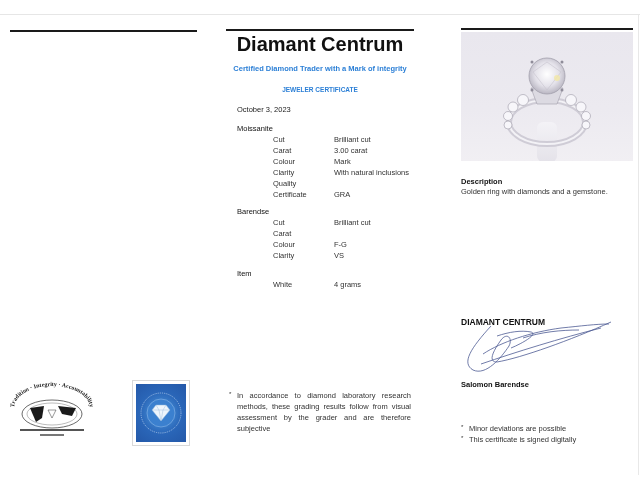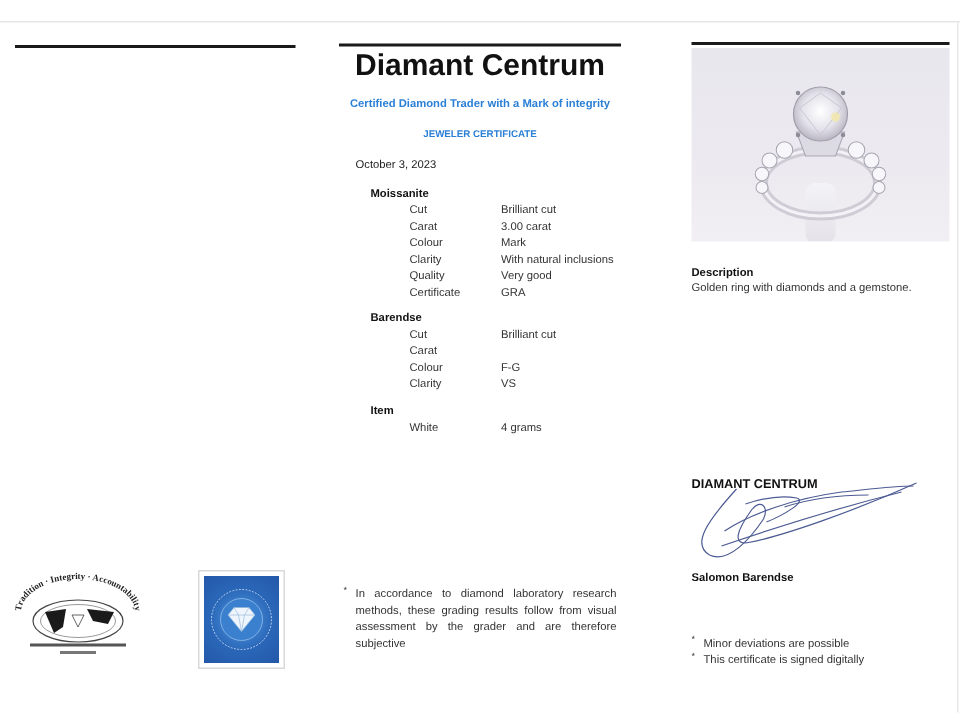--- a/index.html
+++ b/index.html
@@ -18,21 +18,21 @@
   .title { position: absolute; left: 226px; top: 33px; width: 188px; text-align: center;
            font-size: 20px; font-weight: bold; color: #111; letter-spacing: 0px; }
   .subtitle { position: absolute; left: 220px; top: 64px; width: 200px; text-align: center;
               font-size: 7.5px; font-weight: bold; color: #2b7fd6; }
   .cert-label { position: absolute; left: 226px; top: 86px; width: 188px; text-align: center;
                 font-size: 6.5px; font-weight: bold; color: #2b7fd6; }
 
   .date { position: absolute; left: 237px; top: 105px; font-size: 7.5px; color: #222; }
 
   .section { position: absolute; left: 237px; width: 180px; }
-  .section-title { font-size: 7.5px; font-weight: bold; color: #111; height: 11px; line-height: 11px; margin-left: 10px; }
+  .section-title { font-size: 7.5px; font-weight: normal; color: #111; height: 11px; line-height: 11px; }
   .row { display: flex; font-size: 7.5px; height: 11px; line-height: 11px; color: #333; }
   .row .k { width: 61px; margin-left: 36px; }
   .row .v { flex: 1; }
 
   #sec-moissanite { top: 123px; }
   #sec-diamonds { top: 206px; }
   #sec-item { top: 268px; }
 
   .disclaimer { position: absolute; left: 229px; top: 390px; width: 182px; display: flex;
                 font-size: 7.5px; line-height: 11px; color: #333; }
@@ -88,21 +88,20 @@
   <div class="row">
       <span class="k">Colour</span>
       <span class="v">Mark</span>
     </div>
   <div class="row">
       <span class="k">Clarity</span>
       <span class="v">With natural inclusions</span>
     </div>
   <div class="row">
       <span class="k">Quality</span>
-      <span class="v">Very good</span>
     </div>
   <div class="row">
       <span class="k">Certificate</span>
       <span class="v">GRA</span>
     </div>
 </div>
 
 <div class="section" id="sec-diamonds">
   <div class="section-title">Barendse</div>
   <div class="row">

